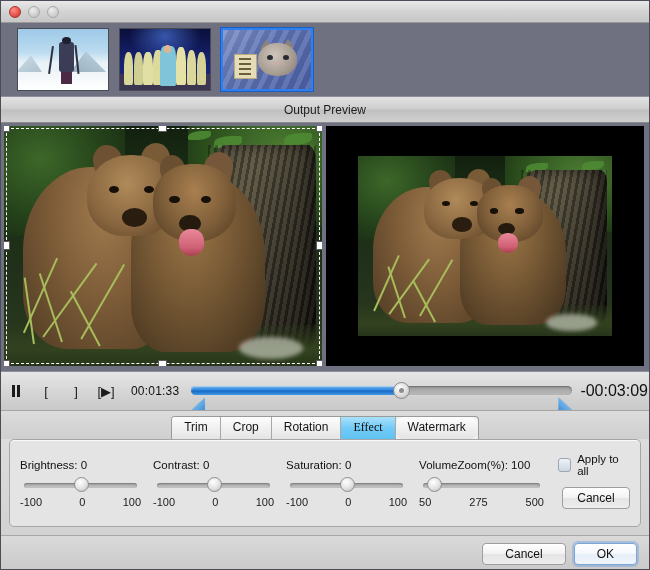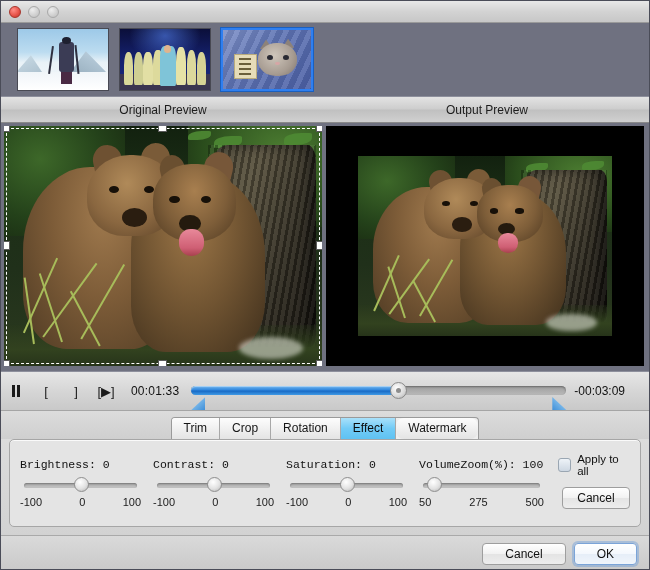--- a/index.html
+++ b/index.html
@@ -250,39 +250,40 @@
   .knob::after { content:''; position: absolute; left: 5px; top: 5px; width: 5px; height: 5px; border-radius: 50%; background: #8d8d8d; }
   .mark {
     position: absolute; top: 21px; width: 14px; height: 13px;
     background: linear-gradient(to bottom, #8ec8f2, #3f8fd8);
     border: 1px solid #2a6fae; box-sizing: border-box;
   }
   .mark.in { left: 0; clip-path: polygon(0 100%, 100% 0, 100% 100%); border: none;
     background: linear-gradient(to bottom right, #a9d8f7, #3f8fd8); }
   .mark.out { right: 0; clip-path: polygon(0 0, 100% 100%, 0 100%); border: none;
     background: linear-gradient(to bottom left, #a9d8f7, #3f8fd8); }
-  .time-right { font-size: 12px; color: #111; margin-right: 24px; white-space: nowrap; }
+  .time-right { font-size: 16px; color: #111; margin-right: 1px; white-space: nowrap; }
 
   
   .tabzone {
     height: 28px;
     background: linear-gradient(to bottom, #dcdcdc, #cfcfcf);
     display: flex; align-items: flex-end; justify-content: center;
     box-sizing: border-box;
   }
   .tabs { display: flex; border: 1px solid #9a9a9a; border-bottom: none; border-radius: 4px 4px 0 0; overflow: hidden; background: #efefef; margin-top: 7px; }
   .tab {
     padding: 3px 12px 4px 12px; font-size: 12px; color: #151515;
     background: linear-gradient(to bottom, #fdfdfd, #e4e4e4);
     border-right: 1px solid #a8a8a8; cursor: default; white-space: nowrap;
   }
   .tab:last-child { border-right: none; border-radius: 8px; }
   .tab.active {
     background: linear-gradient(to bottom, #a9e1fb 0%, #72cbf6 50%, #5fc2f2 100%);
     color: #0a0a0a;
+    font-family: Liberation Serif, serif;
   }
 
   
   .panelzone {
     height: 96px;
     background: linear-gradient(to bottom, #dcdcdc, #d2d2d2);
     padding: 0 8px;
     box-sizing: border-box;
   }
   .panel {
@@ -291,21 +292,21 @@
     border: 1px solid #a6a6a6;
     border-radius: 5px;
     box-sizing: border-box;
     display: flex;
     align-items: center;
     padding: 0 10px;
     box-shadow: inset 0 1px 0 rgba(255,255,255,.8);
   }
   .slider-group { width: 128px; margin-right: 12px; }
   .slider-group.vol { width: 132px; margin-right: 14px; }
-  .sg-label { font-size: 11.5px; color: #111; margin-bottom: 6px; white-space: nowrap; font-family: Liberation Mono, monospace; }
+  .sg-label { font-size: 11.5px; color: #111; margin-bottom: 6px; white-space: nowrap; }
   .sg-track-wrap { position: relative; height: 16px; }
   .sg-track {
     position: absolute; left: 4px; right: 4px; top: 6px; height: 5px; border-radius: 3px;
     background: linear-gradient(to bottom, #a8a8a8, #c6c6c6);
     box-shadow: inset 0 1px 2px rgba(0,0,0,.3);
   }
   .sg-thumb {
     position: absolute; top: 0; width: 15px; height: 15px; margin-left: -7px; border-radius: 50%;
     background: radial-gradient(circle at 40% 32%, #ffffff, #e2e2e2 55%, #b3b3b3 100%);
     border: 1px solid #8f8f8f; box-sizing: border-box;
@@ -401,21 +402,20 @@
         <div class="kit-head"></div>
         <div class="eye-l"></div>
         <div class="eye-r"></div>
         <div class="nose"></div>
       </div>
     </div>
 
   </div>
 
   <div class="preview-header">
-    <div>Original Preview</div>
     <div>Output Preview</div>
   </div>
 
   <div class="preview-area">
 
     <div class="pane left">
       <div class="wolfpic">
         <div class="foliage-l"></div>
         <div class="foliage-r"></div>
         <div class="leaf" style="left:66%;top:4%;width:9%;height:5%;"></div>

